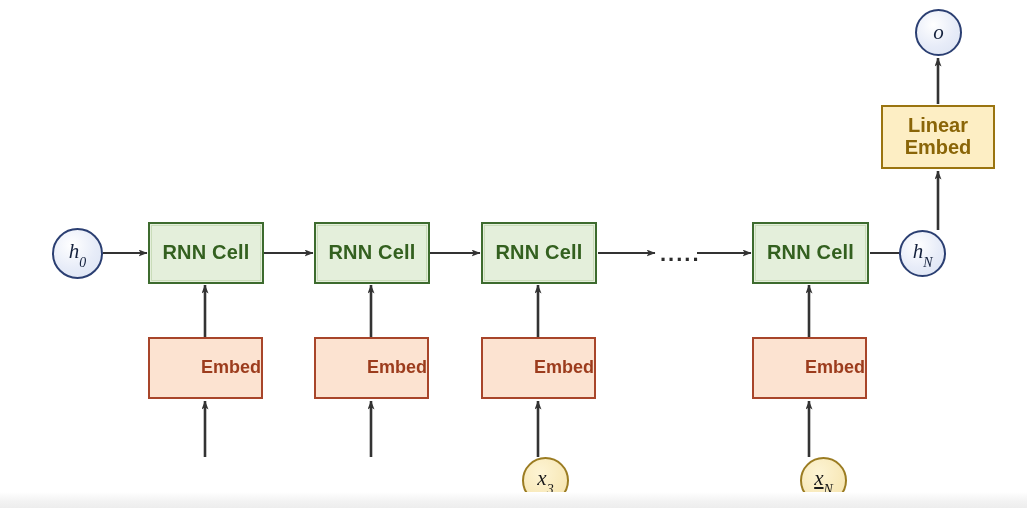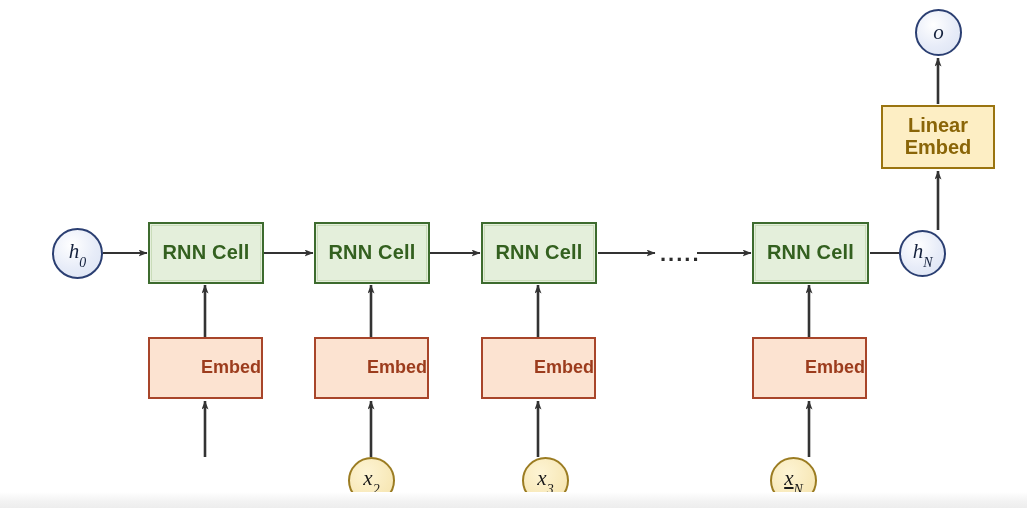--- a/index.html
+++ b/index.html
@@ -174,27 +174,24 @@
   <div class="node embed-box" style="left:314px; top:337px; width:115px; height:62px;">
     <span>Embed</span>
   </div>
   <div class="node embed-box" style="left:481px; top:337px; width:115px; height:62px;">
     <span>Embed</span>
   </div>
   <div class="node embed-box" style="left:752px; top:337px; width:115px; height:62px;">
     <span>Embed</span>
   </div>
 
-  <div class="node circle x-circle" style="left:348px; top:457px; width:47px; height:47px;">
-    <span><span>x</span><span class="sub">2</span></span>
-  </div>
   <div class="node circle x-circle" style="left:522px; top:457px; width:47px; height:47px;">
     <span><span>x</span><span class="sub">3</span></span>
   </div>
-  <div class="node circle x-circle" style="left:770px; top:457px; width:47px; height:47px;text-decoration:underline;">
+  <div class="node circle x-circle" style="left:800px; top:457px; width:47px; height:47px;text-decoration:underline;">
     <span><span>x</span><span class="sub">N</span></span>
   </div>
 
   <div class="node circle h-circle" style="left:899px; top:230px; width:47px; height:47px;">
     <span><span>h</span><span class="sub">N</span></span>
   </div>
 
   <div class="node linear-box" style="left:881px; top:105px; width:114px; height:64px;">
     <span>Linear</span>
     <span>Embed</span>

